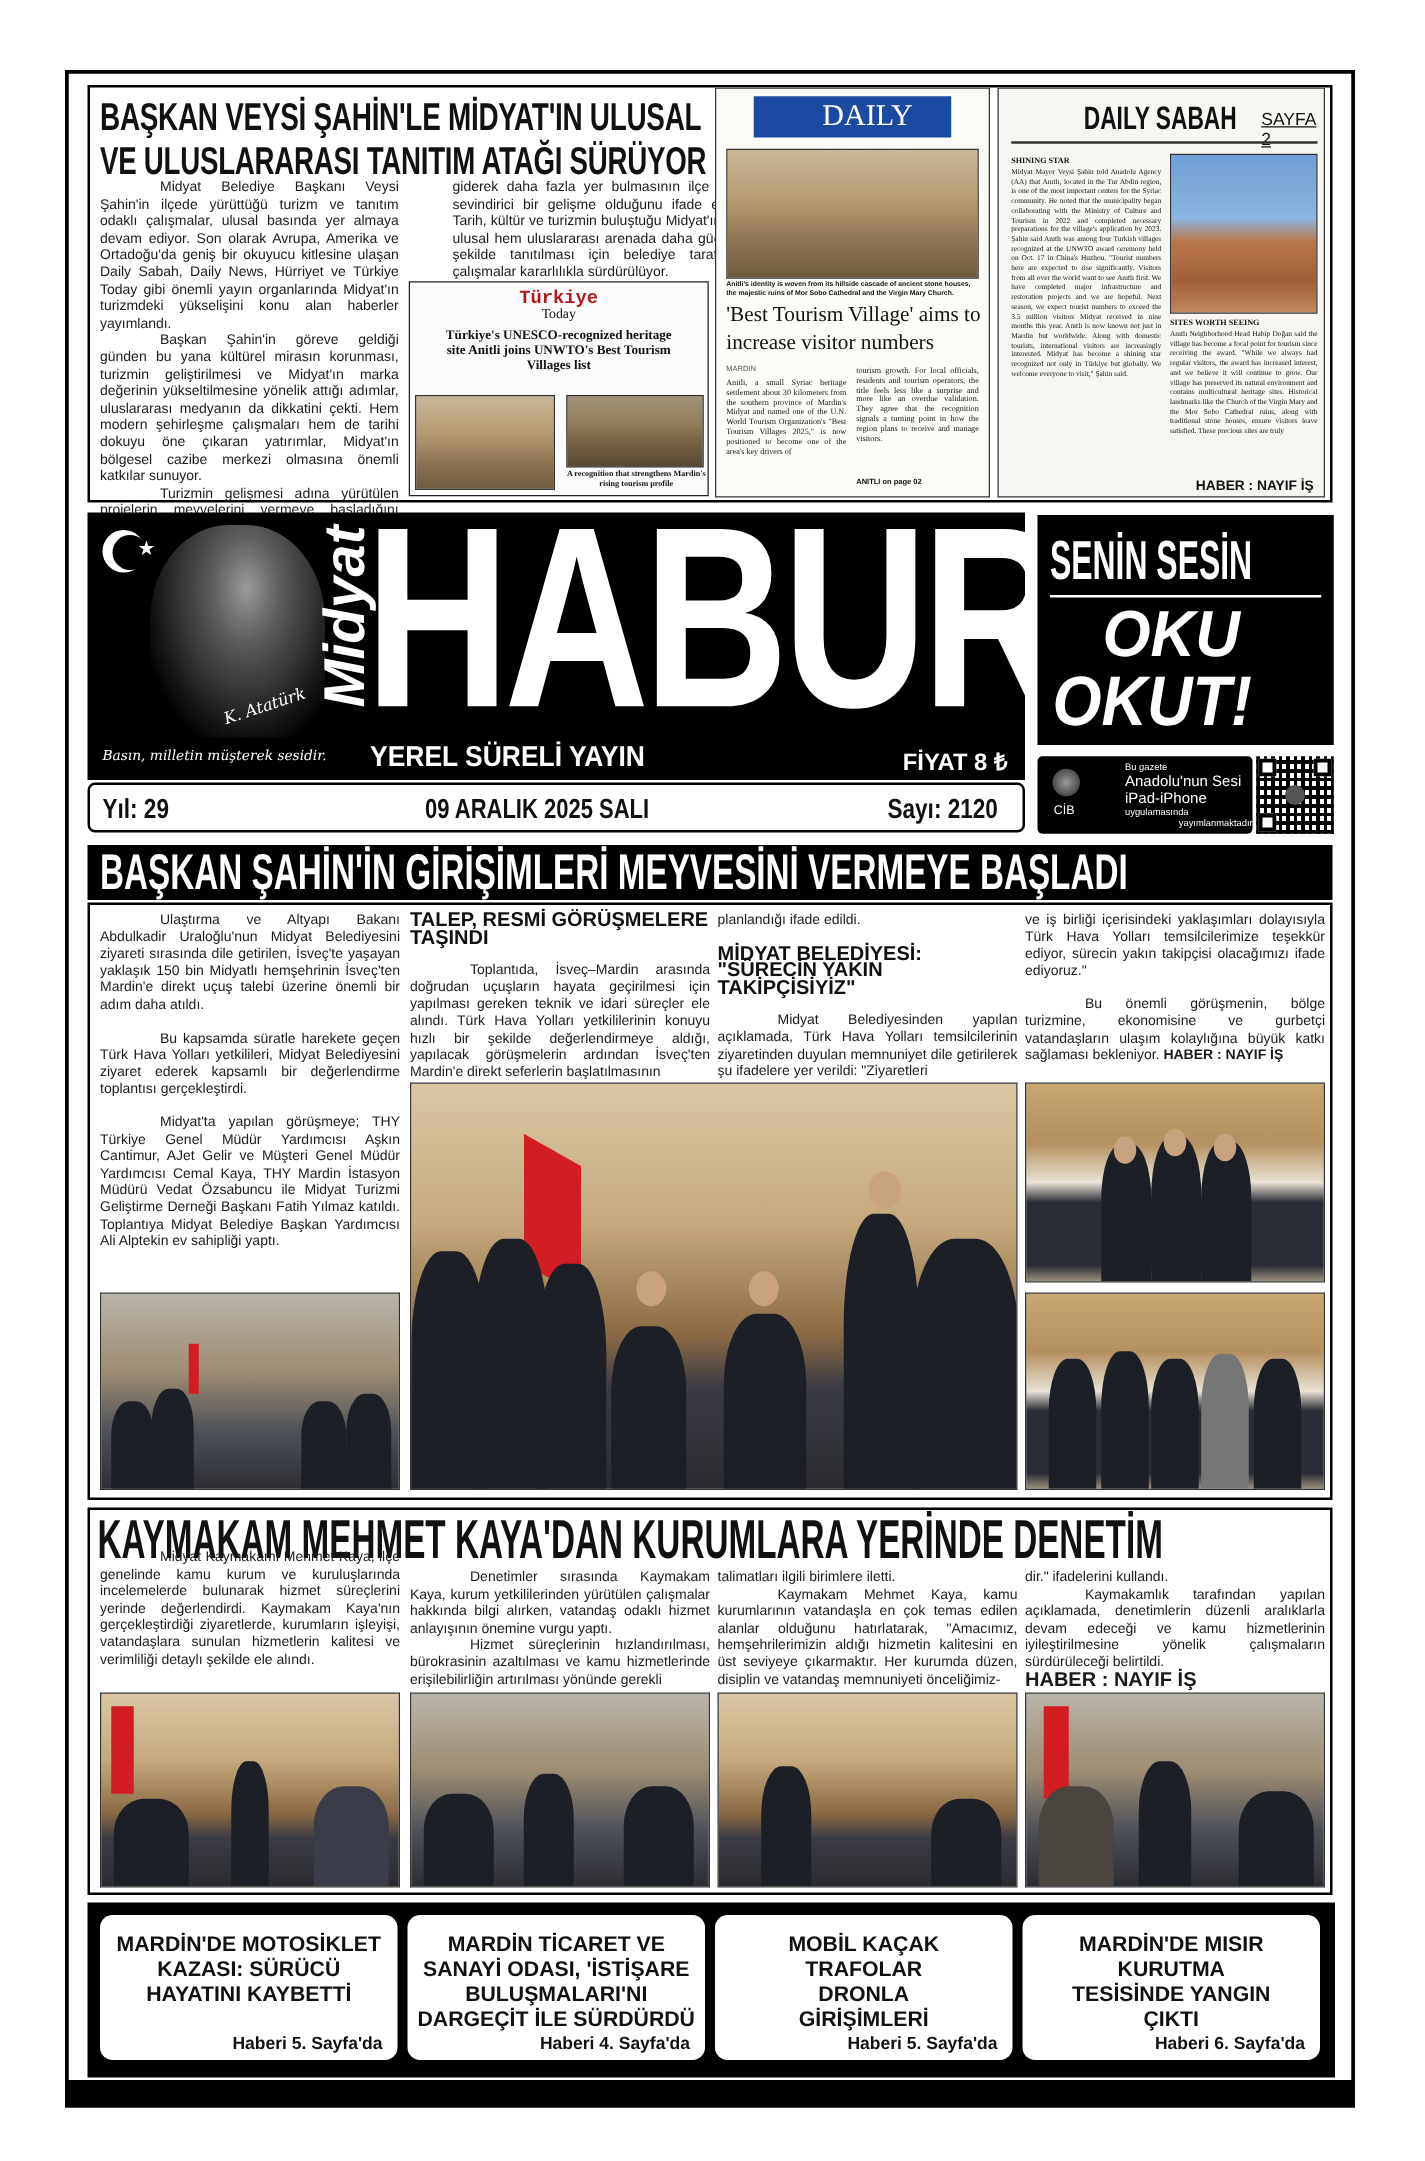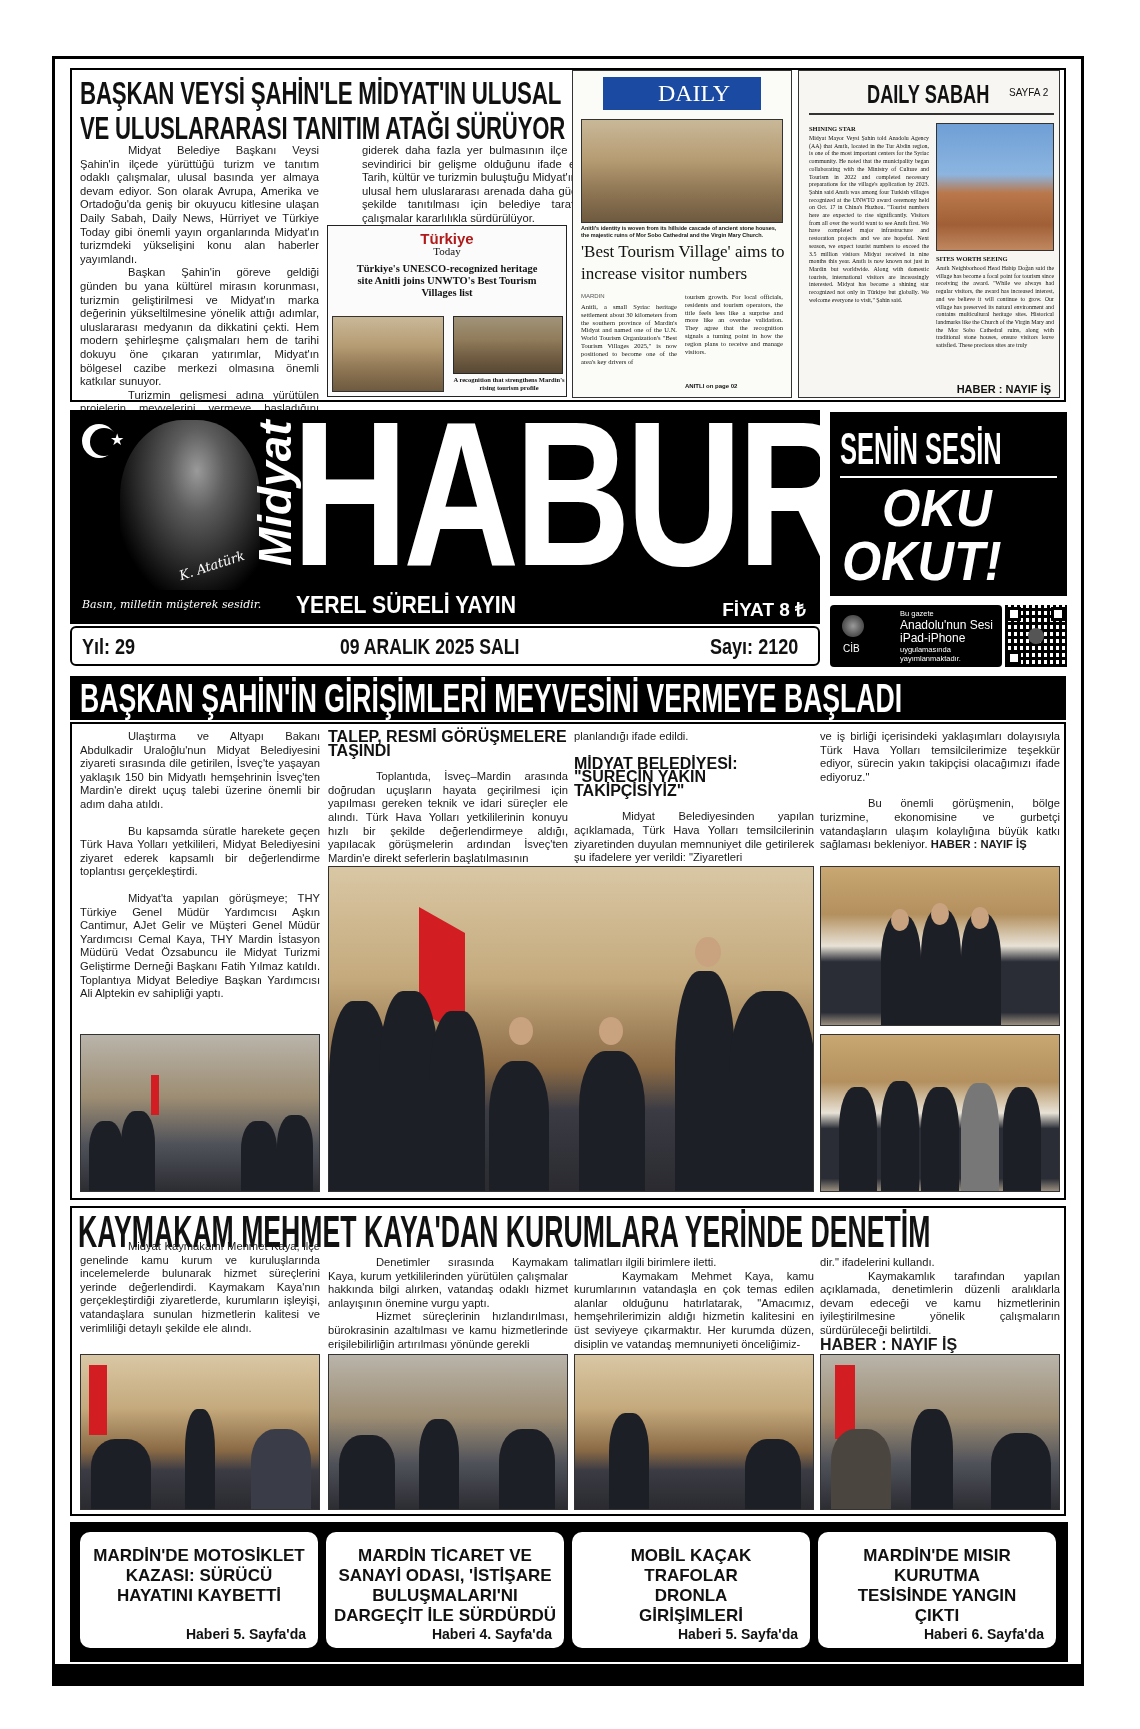--- a/index.html
+++ b/index.html
@@ -55,21 +55,21 @@
   <div class="body-text" style="position:absolute;left:8px;top:74px;width:239px;">
     <p>Midyat Belediye Başkanı Veysi Şahin'in ilçede yürüttüğü turizm ve tanıtım odaklı çalışmalar, ulusal basında yer almaya devam ediyor. Son olarak Avrupa, Amerika ve Ortadoğu'da geniş bir okuyucu kitlesine ulaşan Daily Sabah, Daily News, Hürriyet ve Türkiye Today gibi önemli yayın organlarında Midyat'ın turizmdeki yükselişini konu alan haberler yayımlandı.</p>
     <p>Başkan Şahin'in göreve geldiği günden bu yana kültürel mirasın korunması, turizmin geliştirilmesi ve Midyat'ın marka değerinin yükseltilmesine yönelik attığı adımlar, uluslararası medyanın da dikkatini çekti. Hem modern şehirleşme çalışmaları hem de tarihi dokuyu öne çıkaran yatırımlar, Midyat'ın bölgesel cazibe merkezi olmasına önemli katkılar sunuyor.</p>
     <p>Turizmin gelişmesi adına yürütülen projelerin meyvelerini vermeye başladığını belirten yetkililer, Midyat'ın dünya basınında</p>
   </div>
   <div class="body-text" style="position:absolute;left:266px;top:74px;width:240px;margin-left:24px;">
     <span>giderek daha fazla yer bulmasının ilçe adına sevindirici bir gelişme olduğunu ifade ediyor. Tarih, kültür ve turizmin buluştuğu Midyat'ın hem ulusal hem uluslararası arenada daha güçlü bir şekilde tanıtılması için belediye tarafından çalışmalar kararlılıkla sürdürülüyor.</span>
   </div>
 
   <div style="position:absolute;left:255px;top:155px;width:240px;height:172px;border:1px solid #222;background:#fbfbfb;">
-    <div style="text-align:center;margin-top:4px;font-family:Liberation Sans, sans-serif;font-weight:bold;font-size:15px;color:#b01a1a;">
+    <div style="text-align:center;margin-top:4px;font-family:Liberation Mono, monospace;font-weight:bold;font-size:15px;color:#b01a1a;">
       <span>Türkiye</span>
     </div>
     <div style="text-align:center;font-family:'Liberation Serif',serif;font-size:11px;margin-top:-2px;">Today</div>
     <div style="text-align:center;font-family:'Liberation Serif',serif;font-weight:bold;font-size:10.5px;line-height:12px;padding:6px 20px 0;">Türkiye's UNESCO-recognized heritage site Anitli joins UNWTO's Best Tourism Villages list</div>
     <div class="photo ph-city" style="left:4px;top:90px;width:112px;height:76px;"></div>
     <div class="photo ph-city" style="left:125px;top:90px;width:110px;height:58px;filter:brightness(0.8);"></div>
     <div style="position:absolute;left:125px;top:150px;width:112px;font-family:'Liberation Serif',serif;font-weight:bold;font-size:6.5px;line-height:7.5px;text-align:center;">A recognition that strengthens Mardin's rising tourism profile</div>
   </div>
 
   <div style="position:absolute;left:500px;top:0px;width:220px;height:328px;border:1px solid #333;background:#fbfbf7;">
@@ -78,21 +78,21 @@
     <div style="position:absolute;left:8px;top:154px;width:202px;font-size:5.5px;line-height:6.5px;font-weight:bold;">Anitli's identity is woven from its hillside cascade of ancient stone houses, the majestic ruins of Mor Sobo Cathedral and the Virgin Mary Church.</div>
     <div style="position:absolute;left:8px;top:170px;width:206px;font-family:'Liberation Serif',serif;font-size:17px;line-height:22px;">'Best Tourism Village' aims to increase visitor numbers</div>
     <div style="position:absolute;left:8px;top:222px;font-size:6px;color:#555;">MARDIN</div>
     <div style="position:absolute;left:8px;top:232px;width:96px;font-family:'Liberation Serif',serif;font-size:6.5px;line-height:7.8px;text-align:justify;">Anitli, a small Syriac heritage settlement about 30 kilometers from the southern province of Mardin's Midyat and named one of the U.N. World Tourism Organization's "Best Tourism Villages 2025," is now positioned to become one of the area's key drivers of</div>
     <div style="position:absolute;left:112px;top:222px;width:98px;font-family:'Liberation Serif',serif;font-size:6.5px;line-height:7.8px;text-align:justify;">tourism growth. For local officials, residents and tourism operators, the title feels less like a surprise and more like an overdue validation. They agree that the recognition signals a turning point in how the region plans to receive and manage visitors.</div>
     <div style="position:absolute;left:112px;top:312px;font-size:6px;font-weight:bold;">ANITLI on page 02</div>
   </div>
 
   <div style="position:absolute;left:726px;top:0px;width:262px;height:328px;border:1px solid #333;background:#f7f6f2;">
     <div class="cond" style="position:absolute;left:68px;top:8px;font-size:26px;transform:scaleX(0.7);font-family:'Liberation Sans',sans-serif;">DAILY SABAH</div>
-    <div style="position:absolute;left:210px;top:16px;font-size:10px;">SAYFA 2</div>
+    <div style="position:absolute;left:210px;top:16px;font-size:14px;text-decoration:underline;">SAYFA 2</div>
     <div style="position:absolute;left:10px;top:42px;width:245px;height:2px;background:#333;"></div>
     <div style="position:absolute;left:10px;top:54px;font-family:'Liberation Serif',serif;font-weight:bold;font-size:6.5px;">SHINING STAR</div>
     <div style="position:absolute;left:10px;top:64px;width:120px;font-family:'Liberation Serif',serif;font-size:5.9px;line-height:7.7px;text-align:justify;">Midyat Mayor Veysi Şahin told Anadolu Agency (AA) that Anıtlı, located in the Tur Abdin region, is one of the most important centers for the Syriac community. He noted that the municipality began collaborating with the Ministry of Culture and Tourism in 2022 and completed necessary preparations for the village's application by 2023. Şahin said Anıtlı was among four Turkish villages recognized at the UNWTO award ceremony held on Oct. 17 in China's Huzhou. "Tourist numbers here are expected to rise significantly. Visitors from all over the world want to see Anıtlı first. We have completed major infrastructure and restoration projects and we are hopeful. Next season, we expect tourist numbers to exceed the 3.5 million visitors Midyat received in nine months this year. Anıtlı is now known not just in Mardin but worldwide. Along with domestic tourists, international visitors are increasingly interested. Midyat has become a shining star recognized not only in Türkiye but globally. We welcome everyone to visit," Şahin said.</div>
     <div class="photo ph-church" style="left:137px;top:52px;width:118px;height:128px;"></div>
     <div style="position:absolute;left:137px;top:184px;font-family:'Liberation Serif',serif;font-weight:bold;font-size:6.5px;">SITES WORTH SEEING</div>
     <div style="position:absolute;left:137px;top:194px;width:118px;font-family:'Liberation Serif',serif;font-size:5.9px;line-height:7.7px;text-align:justify;">Anıtlı Neighborhood Head Habip Doğan said the village has become a focal point for tourism since receiving the award. "While we always had regular visitors, the award has increased interest, and we believe it will continue to grow. Our village has preserved its natural environment and contains multicultural heritage sites. Historical landmarks like the Church of the Virgin Mary and the Mor Sobo Cathedral ruins, along with traditional stone houses, ensure visitors leave satisfied. These precious sites are truly</div>
     <div style="position:absolute;right:8px;top:312px;font-weight:bold;font-size:11px;">HABER : NAYIF İŞ</div>
   </div>
 </div>
 
@@ -124,21 +124,21 @@
   <div class="cond" style="position:absolute;left:12px;top:116px;color:#fff;font-size:56px;font-style:italic;transform:scaleX(0.9);">OKUT!</div>
 </div>
 <div class="app-box">
   <div style="position:absolute;left:12px;top:10px;width:22px;height:22px;border-radius:50%;background:radial-gradient(circle,#9a9a9a 0%,#555 60%,#333 100%);"></div>
   <div style="position:absolute;left:13px;top:38px;color:#fff;font-size:10px;">CİB</div>
   <div style="position:absolute;left:70px;top:3px;color:#fff;line-height:11px;">
     <div style="font-size:7.5px;">Bu gazete</div>
     <div style="font-size:12px;line-height:13px;">Anadolu'nun Sesi</div>
     <div style="font-size:12px;line-height:13px;">iPad-iPhone</div>
     <div style="font-size:7.5px;line-height:9px;">uygulamasında</div>
-    <div style="font-size:7.5px;line-height:9px;">yayımlanmaktadır.</div>
+    <div style="font-size:7.5px;line-height:9px;margin-left:43px;">yayımlanmaktadır.</div>
   </div>
 </div>
 <div class="qr" style="background-image:repeating-linear-gradient(90deg,#000 0 3px,#fff 3px 6px),repeating-linear-gradient(0deg,#000 0 3px,#fff 3px 7px);background-blend-mode:multiply;">
   <div style="position:absolute;left:2px;top:2px;width:14px;height:14px;border:3px solid #000;background:#fff;"></div>
   <div style="position:absolute;right:2px;top:2px;width:14px;height:14px;border:3px solid #000;background:#fff;"></div>
   <div style="position:absolute;left:2px;bottom:2px;width:14px;height:14px;border:3px solid #000;background:#fff;"></div>
   <div style="position:absolute;left:23px;top:23px;width:16px;height:16px;border-radius:50%;background:#555;"></div>
 </div>
 
 <div class="box" style="left:70px;top:672px;width:996px;height:528px;border:none;">

